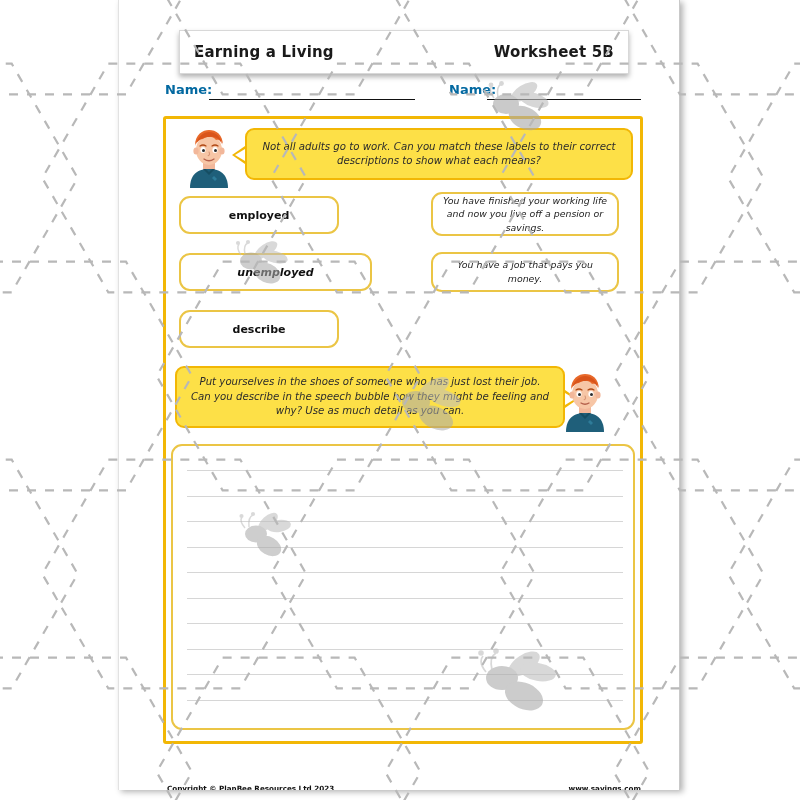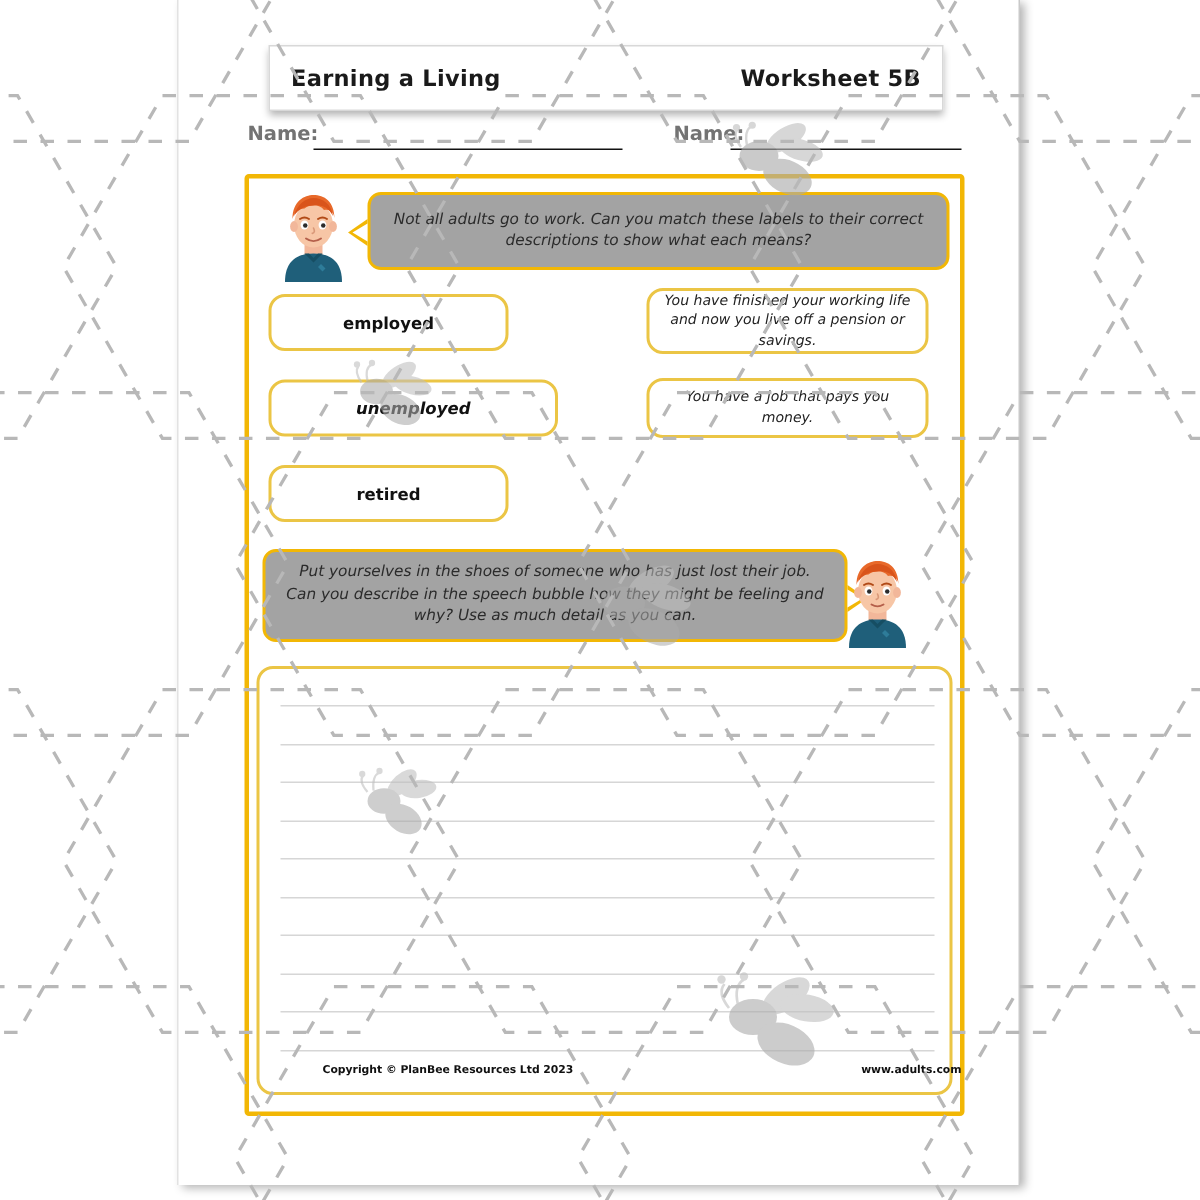--- a/index.html
+++ b/index.html
@@ -64,21 +64,21 @@
     position: absolute;
     left: 46px; top: 82px;
     width: 476px; height: 22px;
     z-index: 20;
   }
   .nd-label {
     position: absolute;
     font-family: "DejaVu Sans", sans-serif;
     font-weight: bold;
     font-size: 13px;
-    color: #737373;
+    color: #0369a1;
     top: 0;
   }
   .nd-rule {
     position: absolute;
     height: 0;
     border-bottom: 1.6px solid #111111;
     top: 17px;
   }
 
   
@@ -88,21 +88,21 @@
     width: 480px; height: 628px;
     border: 3px solid #F2B705;
     border-radius: 3px;
     box-sizing: border-box;
     z-index: 10;
   }
 
   
   .bubble {
     position: absolute;
-    background: #a3a3a3;
+    background: #fde047;
     border: 2px solid #F2B705;
     border-radius: 9px;
     box-sizing: border-box;
     display: flex;
     align-items: center;
     justify-content: center;
     z-index: 22;
   }
   .bubble-text {
     font-family: "DejaVu Sans", sans-serif;
@@ -198,24 +198,23 @@
   
   .character { position: absolute; z-index: 24; }
 
   
   .footer-text {
     position: absolute;
     font-family: "DejaVu Sans", sans-serif;
     font-weight: bold;
     font-size: 7.2px;
     color: #111111;
-    top: 708px;
+    top: 784px;
     z-index: 20;
     white-space: nowrap;
-    margin-left: 48px;
   }
   #copyright { left: 48px; }
   #website   { right: 38px; }
 
   .bee { position: absolute; z-index: 50; pointer-events: none; }
 </style>
 </head>
 <body>
 
 <div id="stage">
@@ -273,21 +272,21 @@
     </div>
     <div class="bubble-tail tail-left" style="left:113px; top:146px;"></div>
 
     <div class="pill" style="left:60px;  top:196px; width:160px; height:38px;">
       <span class="pill-label">employed</span>
     </div>
     <div class="pill" style="left:60px;  top:253px; width:193px; height:38px;font-style:italic;">
       <span class="pill-label">unemployed</span>
     </div>
     <div class="pill" style="left:60px;  top:310px; width:160px; height:38px;">
-      <span class="pill-label">retired</span>
+      <span class="pill-label">describe</span>
     </div>
 
     <div class="pill" style="left:312px; top:192px; width:188px; height:44px;">
       <span class="pill-desc">You have finished your working life and now you live off a pension or savings.</span>
     </div>
     <div class="pill" style="left:312px; top:252px; width:188px; height:40px;">
       <span class="pill-desc">You have a job that pays you money.</span>
     </div>
 
     <div class="bubble" style="left:56px; top:366px; width:390px; height:62px;">
@@ -325,21 +324,21 @@
         <div class="wline" style="top: 100.5px;"></div>
         <div class="wline" style="top: 126px;"></div>
         <div class="wline" style="top: 151.5px;"></div>
         <div class="wline" style="top: 177px;"></div>
         <div class="wline" style="top: 202.5px;"></div>
         <div class="wline" style="top: 228px;"></div>
         <div class="wline" style="top: 253.5px;"></div>
       </div>
 
     <span class="footer-text" id="copyright">Copyright © PlanBee Resources Ltd 2023</span>
-    <span class="footer-text" id="website">www.adults.com</span>
+    <span class="footer-text" id="website">www.savings.com</span>
 
   </div>
 
   <div class="bee" style="left:484px; top:78px; width:72px; height:60px;">
     <svg width="72" height="60" viewBox="0 0 72 60">
       <g opacity="0.62">
         <path d="M10 20 q-6 -8 -2 -12" stroke="#BFBFBF" stroke-width="1.6" fill="none"></path>
         <path d="M14 19 q-2 -10 3 -13" stroke="#BFBFBF" stroke-width="1.6" fill="none"></path>
         <circle cx="7" cy="7" r="2.4" fill="#BFBFBF"></circle>
         <circle cx="17.5" cy="5.5" r="2.4" fill="#BFBFBF"></circle>

